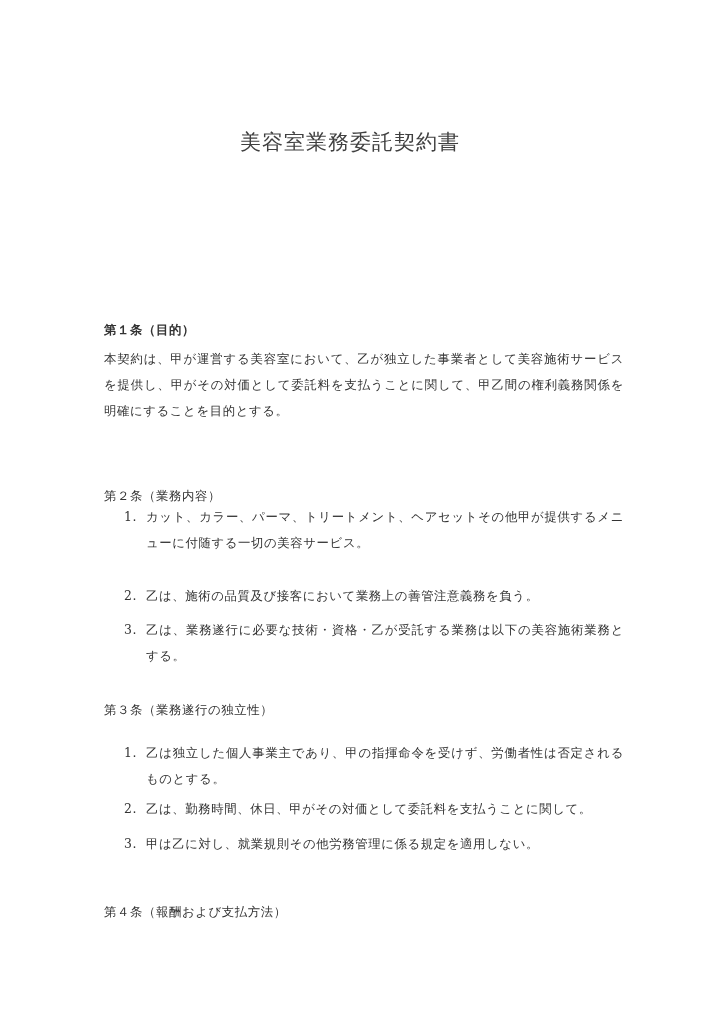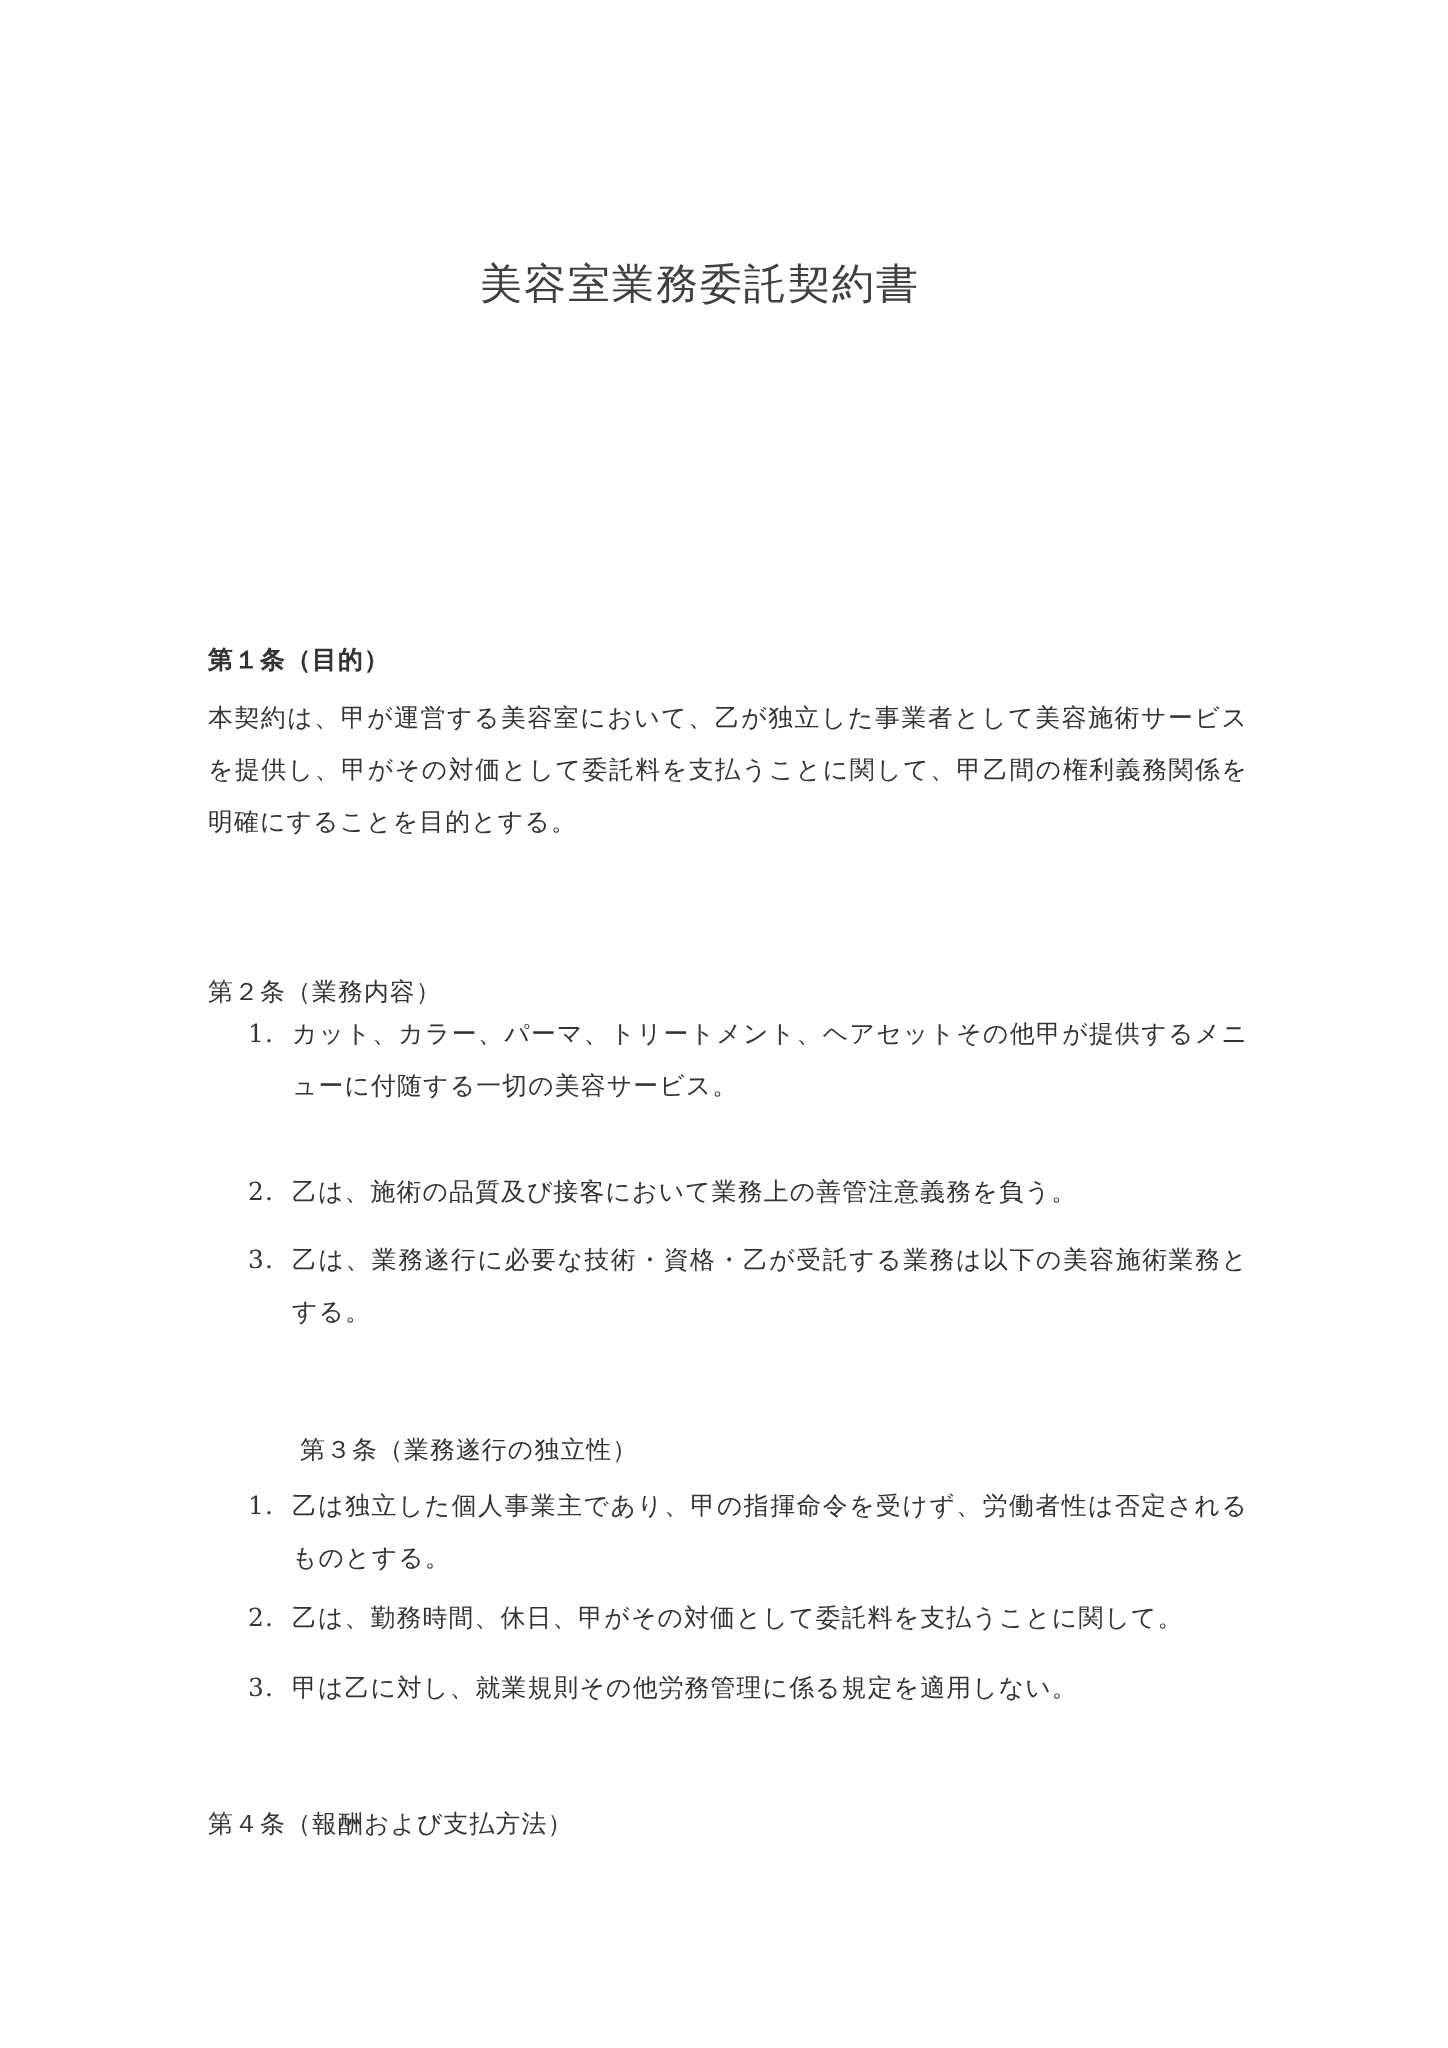--- a/index.html
+++ b/index.html
@@ -53,21 +53,21 @@
         <span>乙は、施術の品質及び接客において業務上の善管注意義務を負う。</span>
       </span>
   </div>
   <div class="item" style="top:617px;">
     <span class="num">3.</span>
     <span class="body">
         <span>乙は、業務遂行に必要な技術・資格・乙が受託する業務は以下の美容施術業務とする。</span>
       </span>
   </div>
 
-  <div class="heading" style="top:715px;margin-left:46px;">第３条（業務遂行の独立性）</div>
+  <div class="heading" style="top:700px;">第３条（業務遂行の独立性）</div>
   <div class="item" style="top:740px;">
     <span class="num">1.</span>
     <span class="body">
         <span>乙は独立した個人事業主であり、甲の指揮命令を受けず、労働者性は否定されるものとする。</span>
       </span>
   </div>
   <div class="item" style="top:796px;">
     <span class="num">2.</span>
     <span class="body">
         <span>乙は、勤務時間、休日、甲がその対価として委託料を支払うことに関して。</span>

